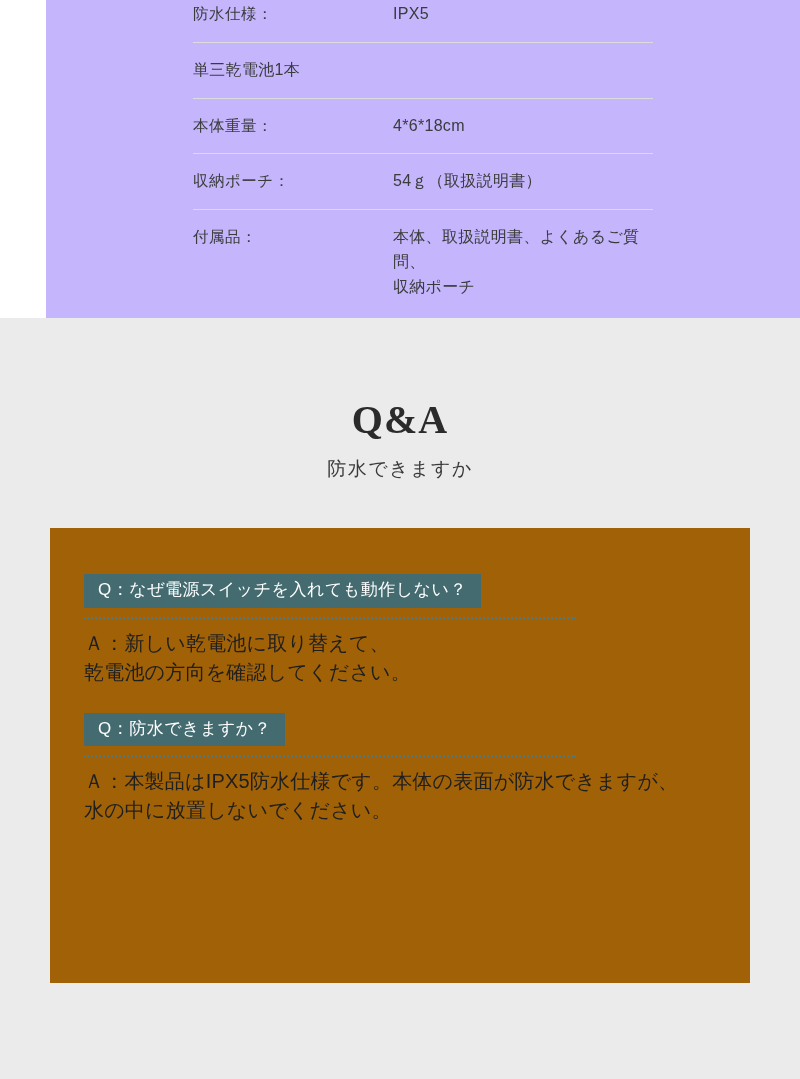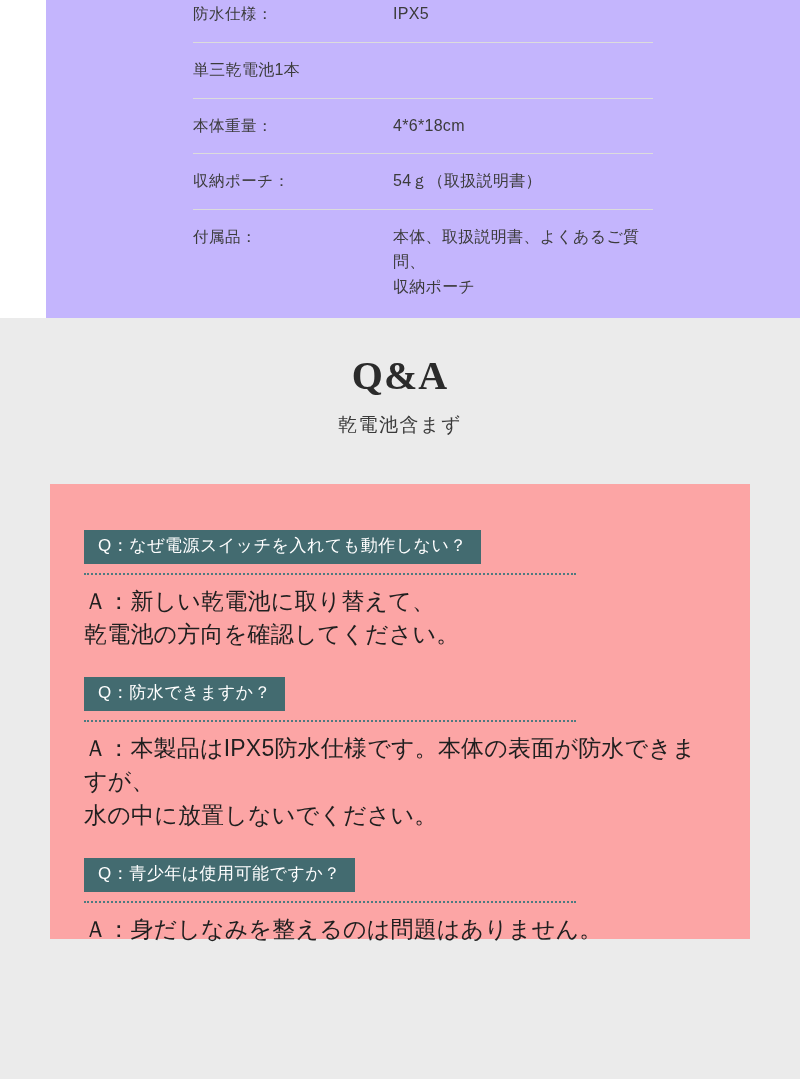--- a/index.html
+++ b/index.html
@@ -56,42 +56,42 @@
     color: #3b3b3b;
     letter-spacing: 0.3px;
     line-height: 1.55;
   }
 
   
   .qa-section {
     background: #ebebeb;
     height: 761px;
     box-sizing: border-box;
-    padding-top: 36px;
+    padding-top: 80px;
     position: relative;
   }
   .qa-title {
     text-align: center;
     font-family: "Liberation Serif", serif;
     font-size: 40px;
     font-weight: 700;
     color: #2b2b2b;
     letter-spacing: 1px;
     line-height: 1.1;
   }
   .qa-subtitle {
     text-align: center;
     font-size: 19px;
     color: #3a3a3a;
     margin-top: 14px;
     letter-spacing: 1.5px;
   }
 
   .qa-card {
-    background: #fca5a5;
+    background: #a16207;
     width: 700px;
     margin: 46px auto 16px auto;
     box-sizing: border-box;
     padding: 46px 34px 40px 34px;
     height: 455px;
   }
 
   .qa-item {
     margin-bottom: 26px;
   }
@@ -108,21 +108,21 @@
     line-height: 1.1;
     white-space: nowrap;
   }
   .dotted {
     border-bottom: 2px dotted #4d7a80;
     margin-top: 9px;
     margin-bottom: 10px;
     width: 492px;
   }
   .answer {
-    font-size: 23px;
+    font-size: 20px;
     color: #1f1f1f;
     line-height: 1.45;
     letter-spacing: 0.2px;
     white-space: pre-line;
   }
 </style>
 </head>
 <body>
 
 <div class="spec-section">
@@ -151,38 +151,33 @@
       <div class="spec-label">付属品：</div>
       <div class="spec-value" style="white-space: pre-line;">本体、取扱説明書、よくあるご質問、
 収納ポーチ</div>
     </div>
 
   </div>
 </div>
 
 <div class="qa-section">
   <div class="qa-title">Q&amp;A</div>
-  <div class="qa-subtitle">乾電池含まず</div>
+  <div class="qa-subtitle">防水できますか</div>
 
   <div class="qa-card">
 
     <div class="qa-item">
       <div class="q-badge">Q：なぜ電源スイッチを入れても動作しない？</div>
       <div class="dotted"></div>
       <div class="answer">Ａ：新しい乾電池に取り替えて、
 乾電池の方向を確認してください。</div>
     </div>
 
     <div class="qa-item">
       <div class="q-badge">Q：防水できますか？</div>
       <div class="dotted"></div>
       <div class="answer">Ａ：本製品はIPX5防水仕様です。本体の表面が防水できますが、
 水の中に放置しないでください。</div>
     </div>
 
-    <div class="qa-item last">
-      <div class="q-badge">Q：青少年は使用可能ですか？</div>
-      <div class="dotted"></div>
-      <div class="answer">Ａ：身だしなみを整えるのは問題はありません。</div>
-    </div>
 
   </div>
 </div>
 
 </body></html>

